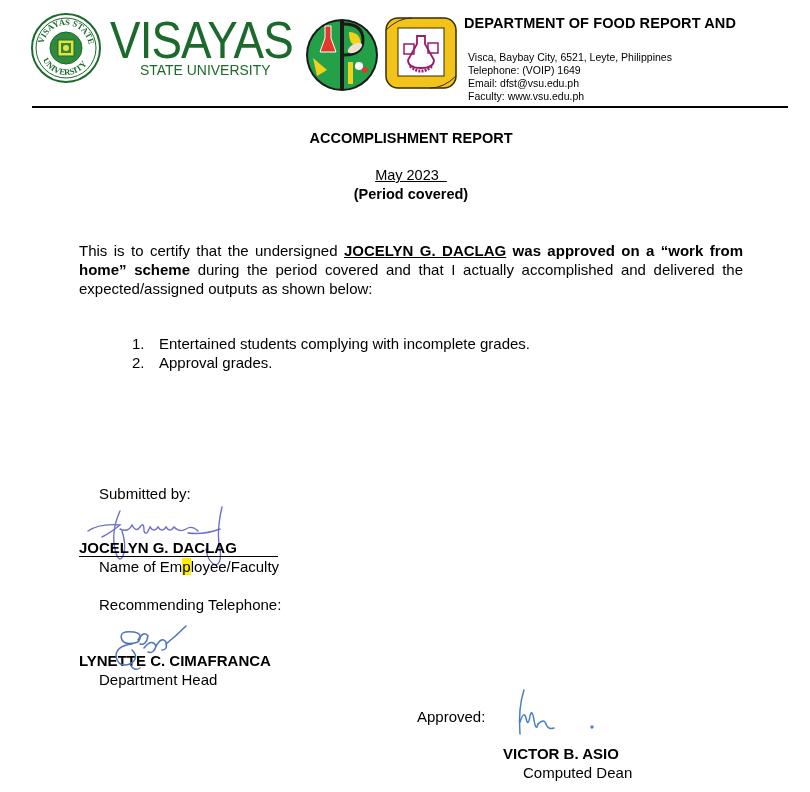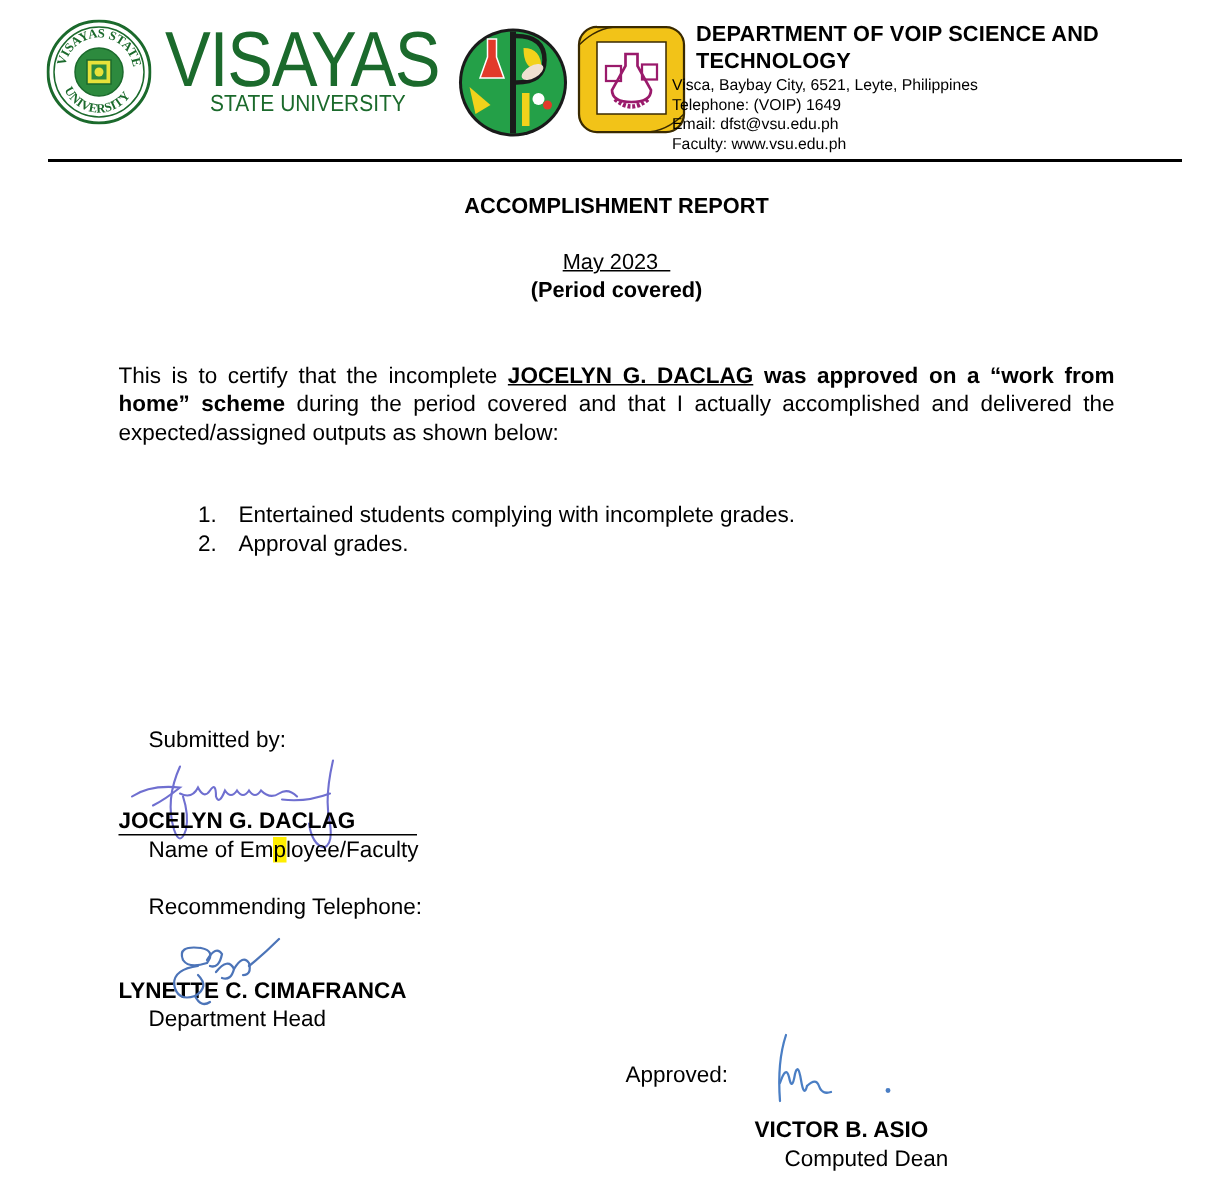--- a/index.html
+++ b/index.html
@@ -7,21 +7,21 @@
   .abs { position: absolute; }
 
   
   .seal { left: 31px; top: 13px; width: 70px; height: 70px; }
   .vsu-word { left: 110px; top: 14px; color: #1b6a2c; font-family: "Liberation Sans Narrow", "Liberation Sans", sans-serif; font-size: 52px; line-height: 52px; letter-spacing: -1px; transform: scaleX(0.88); transform-origin: left top; }
   .vsu-sub { left: 140px; top: 62px; color: #1b6a2c; font-size: 15.5px; line-height: 16px; transform: scaleX(0.9); transform-origin: left top; }
   .cafs-logo { left: 305px; top: 18px; width: 74px; height: 74px; }
   .dept-logo { left: 384px; top: 16px; width: 74px; height: 74px; }
 
   .dept-title { left: 464px; top: 14px; font-size: 14.5px; font-weight: bold; line-height: 18px; width: 320px; letter-spacing: 0.1px; }
-  .dept-line { left: 448px; font-size: 10.5px; line-height: 12.5px; }
+  .dept-line { left: 468px; font-size: 10.5px; line-height: 12.5px; }
   .hr { left: 32px; top: 106px; width: 756px; height: 1px; background: #000; border-top: 1px solid #000; }
 
   
   .title { left: 0; width: 822px; top: 130px; text-align: center; font-weight: bold; font-size: 14.5px; }
   .period { left: 0; width: 822px; top: 167px; text-align: center; font-size: 14.5px; }
   .period span { text-decoration: underline; white-space: pre; }
   .period-label { left: 0; width: 822px; top: 186px; text-align: center; font-weight: bold; font-size: 14.5px; }
 
   .para { left: 79px; top: 241px; width: 664px; font-size: 15px; line-height: 19px; text-align: justify; }
   .para b.u { text-decoration: underline; }
@@ -78,35 +78,34 @@
     <path d="M72,60 Q60,72 46,72" fill="none" stroke="#3a2a00" stroke-width="1"></path>
     <rect x="14" y="12" width="46" height="48" fill="#fff" stroke="#3a2a00" stroke-width="1"></rect>
     <path d="M33,20 L41,20 L41,28 L50,44 Q50,52 37,52 Q24,52 24,44 L33,28 Z" fill="none" stroke="#9a1a6b" stroke-width="1.8"></path>
     <rect x="20" y="28" width="10" height="10" fill="none" stroke="#9a1a6b" stroke-width="1.5"></rect>
     <rect x="44" y="27" width="10" height="10" fill="none" stroke="#9a1a6b" stroke-width="1.5"></rect>
     <path d="M26,50 Q37,60 48,50" fill="none" stroke="#9a1a6b" stroke-width="3" stroke-dasharray="2 1.2"></path>
   </svg>
 </div>
 
 <div class="abs dept-title">
-  <div>DEPARTMENT OF VOIP SCIENCE AND</div>
-  <div>TECHNOLOGY</div>
+  <div>DEPARTMENT OF FOOD REPORT AND</div>
 </div>
 <div class="abs dept-line" style="top:51px">Visca, Baybay City, 6521, Leyte, Philippines</div>
 <div class="abs dept-line" style="top:64px">Telephone: (VOIP) 1649</div>
 <div class="abs dept-line" style="top:77px">Email: dfst@vsu.edu.ph</div>
 <div class="abs dept-line" style="top:90px">Faculty: www.vsu.edu.ph</div>
 
 <div class="abs hr"></div>
 
 <div class="abs title">ACCOMPLISHMENT REPORT</div>
 <div class="abs period"><span>May 2023  </span></div>
 <div class="abs period-label">(Period covered)</div>
 
-<div class="abs para"><span>This is to certify that the incomplete </span><b class="u">JOCELYN G. DACLAG</b><b> was approved on a “work from home” scheme</b><span> during the period covered and that I actually accomplished and delivered the expected/assigned outputs as shown below:</span></div>
+<div class="abs para"><span>This is to certify that the undersigned </span><b class="u">JOCELYN G. DACLAG</b><b> was approved on a “work from home” scheme</b><span> during the period covered and that I actually accomplished and delivered the expected/assigned outputs as shown below:</span></div>
 
 <div class="abs list">
   <div class="li">
     <span class="num">1.</span>
     <span>Entertained students complying with incomplete grades.</span>
   </div>
   <div class="li">
     <span class="num">2.</span>
     <span>Approval grades.</span>
   </div>

